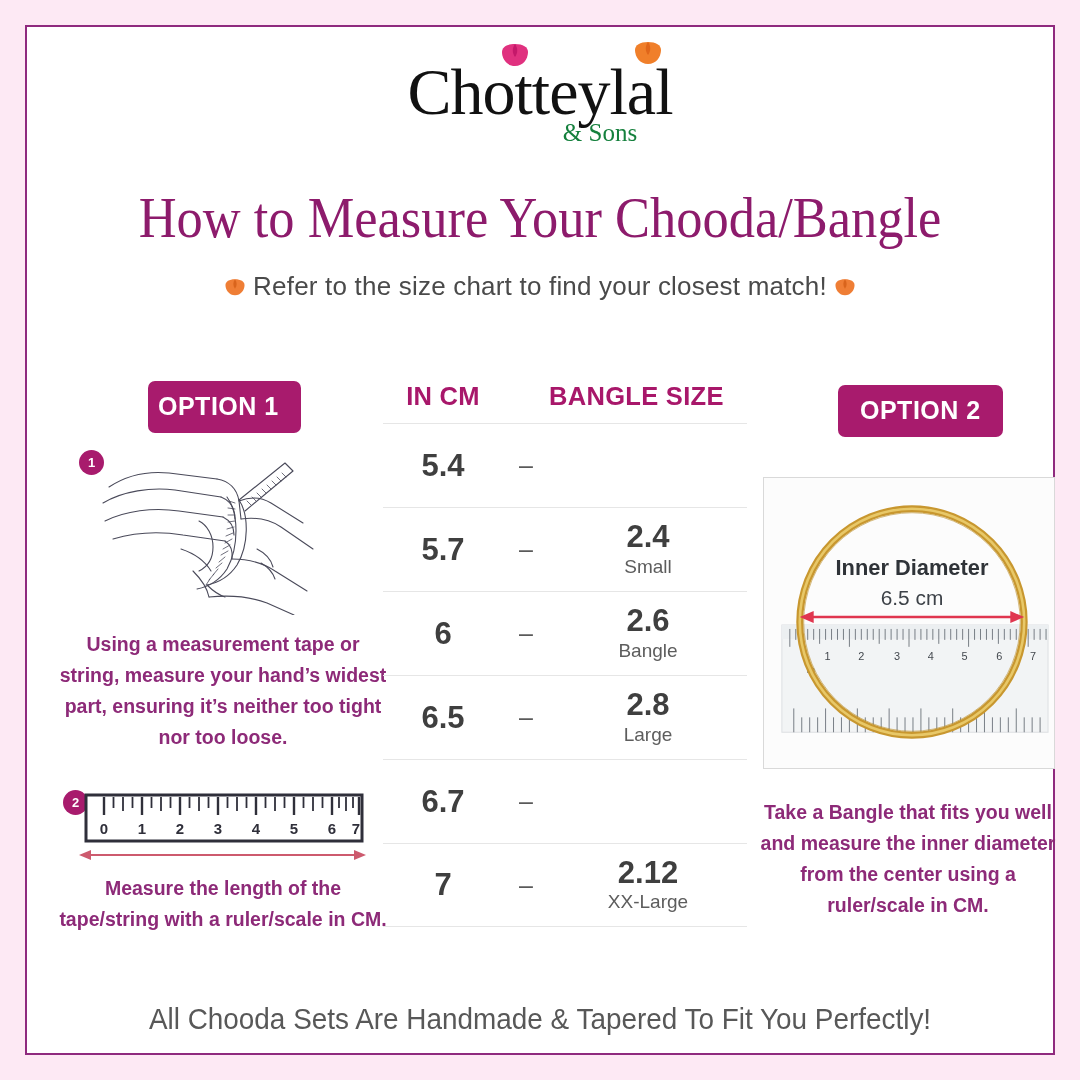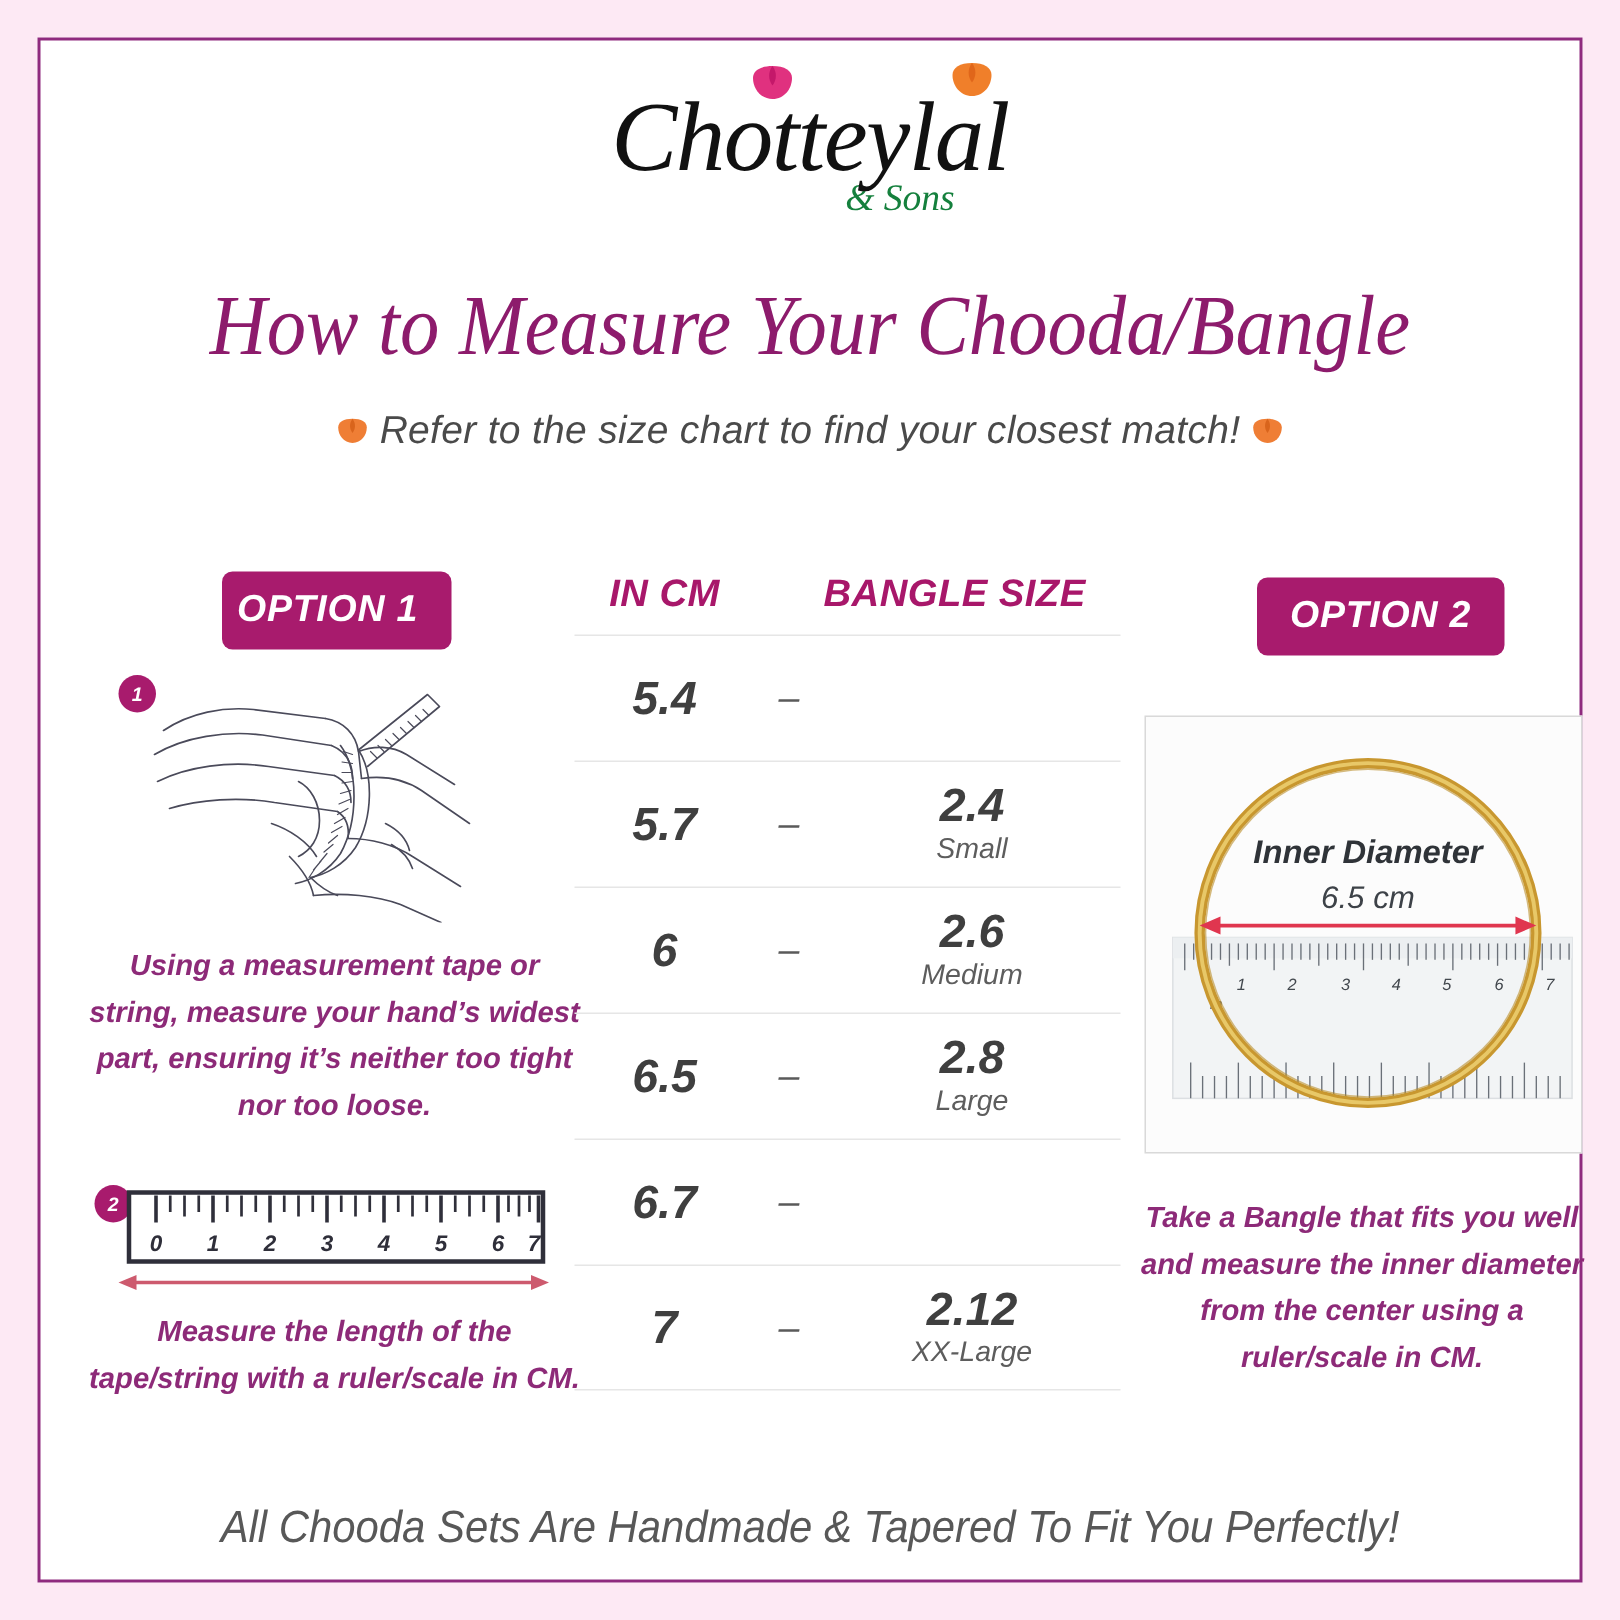--- a/index.html
+++ b/index.html
@@ -11,21 +11,20 @@
     font-family: "Liberation Sans", sans-serif;
     overflow: hidden;
   }
 
   .frame {
     position: absolute;
     left: 25px; top: 25px;
     width: 1030px; height: 1030px;
     background: #ffffff;
     border: 2px solid #8f2a7e;
-    font-style: italic;
   }
 
   
   .logo-wrap {
     position: absolute;
     left: 0; right: 0; top: 32px;
     text-align: center;
     height: 120px;
   }
   .logo-main {
@@ -362,21 +361,21 @@
         <span class="sz">2.4</span>
         <span class="nm">Small</span>
       </div>
     </div>
 
     <div class="t-row">
       <div class="c1">6</div>
       <div class="c2">–</div>
       <div class="c3">
         <span class="sz">2.6</span>
-        <span class="nm">Medium</span>
+        <span class="nm">Bangle</span>
       </div>
     </div>
 
     <div class="t-row">
       <div class="c1">6.5</div>
       <div class="c2">–</div>
       <div class="c3">
         <span class="sz">2.8</span>
         <span class="nm">Large</span>
       </div>

